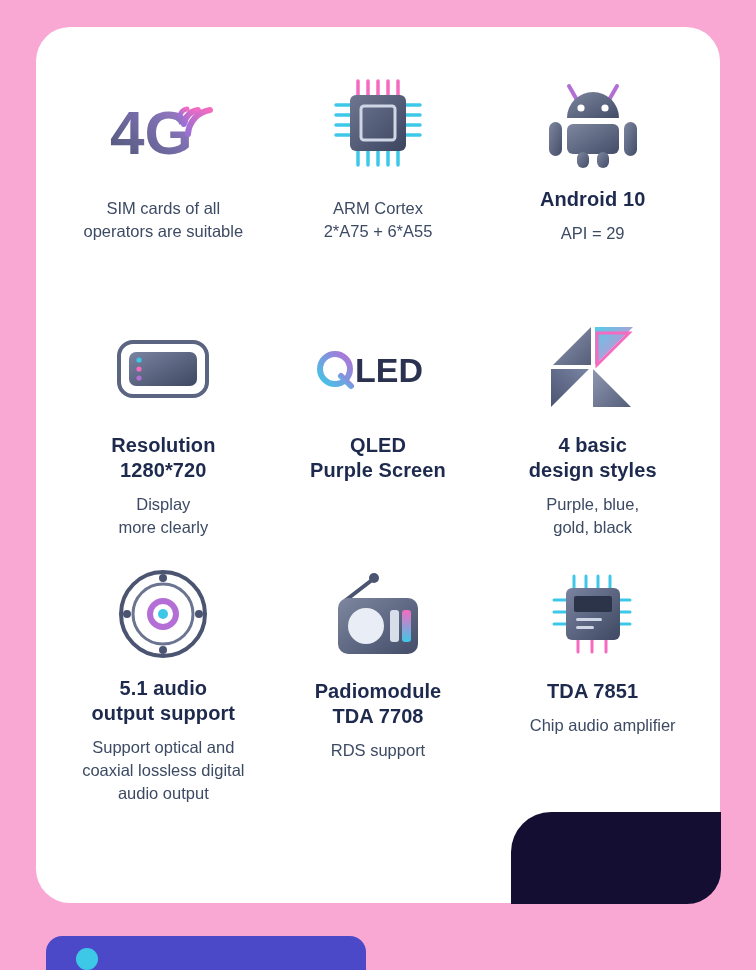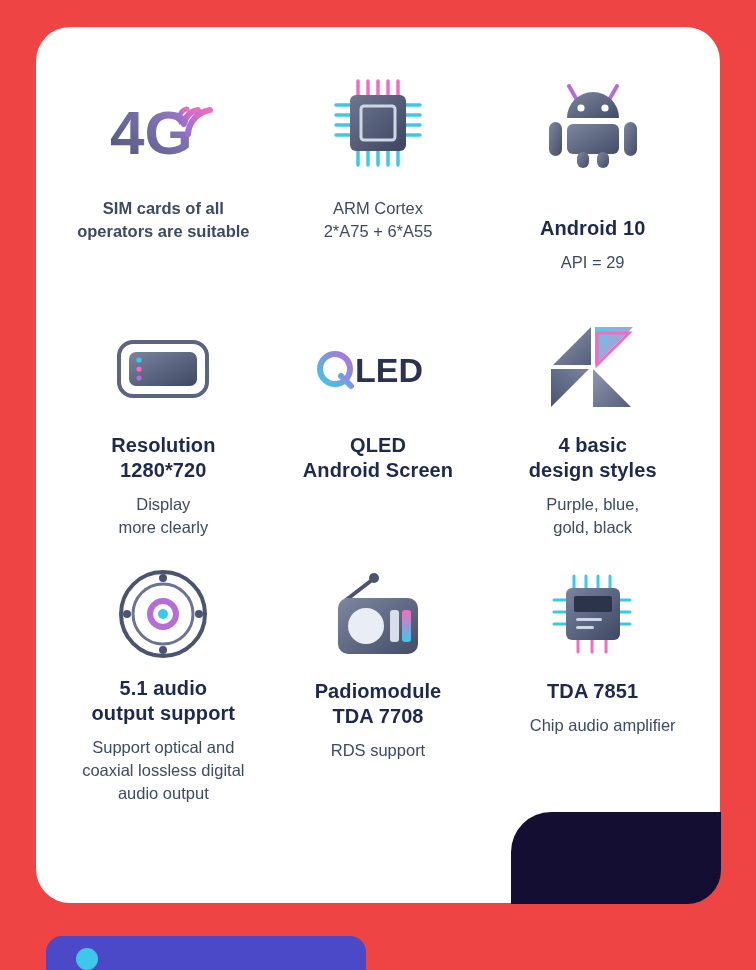--- a/index.html
+++ b/index.html
@@ -5,21 +5,21 @@
   * { box-sizing: border-box; margin: 0; padding: 0; }
   html, body {
     width: 756px; height: 970px;
     background: #140F32;
     font-family: "Liberation Sans", sans-serif;
     overflow: hidden;
   }
   #app {
     position: relative;
     width: 756px; height: 970px;
-    background: #ef4444;
+    background: #f9a8d4;
   }
 
   .card {
     position: absolute;
     left: 36px; top: 27px;
     width: 684px; height: 876px;
     background: #ffffff;
     border-radius: 34px;
   }
   
@@ -122,21 +122,21 @@
                 <stop offset="0%" stop-color="#9a6fd6"></stop>
                 <stop offset="100%" stop-color="#f56bc0"></stop>
               </linearGradient>
             </defs>
             <text x="2" y="70" font-family="Liberation Sans, sans-serif" font-size="62" font-weight="bold" fill="url(#g4g)">4G</text>
             <path d="M76 40 a16 16 0 0 1 14 -14" stroke="url(#gwave)" stroke-width="6" fill="none" stroke-linecap="round"></path>
             <path d="M80 50 a26 26 0 0 1 22 -24" stroke="url(#gwave)" stroke-width="6" fill="none" stroke-linecap="round"></path>
             <path d="M72 32 a8 8 0 0 1 7 -7" stroke="url(#gwave)" stroke-width="5" fill="none" stroke-linecap="round"></path>
           </svg>
         </div>
-        <div class="cell-sub" style="white-space: pre-line; font-weight: bold;">SIM cards of all
+        <div class="cell-sub" style="white-space: pre-line;">SIM cards of all
 operators are suitable</div>
       </div>
 
       <div class="cell">
         <div class="icon-wrap">
           <svg width="96" height="96" viewBox="0 0 96 96">
             <defs>
               <linearGradient id="gchip" x1="0" y1="0" x2="1" y2="1">
                 <stop offset="0%" stop-color="#6e7690"></stop>
                 <stop offset="100%" stop-color="#3c4560"></stop>
@@ -186,21 +186,21 @@
             <path d="M24 40 a26 26 0 0 1 52 0 z" fill="url(#gdroid)"></path>
             <circle cx="38" cy="30" r="3.6" fill="#ffffff"></circle>
             <circle cx="62" cy="30" r="3.6" fill="#ffffff"></circle>
             <rect x="24" y="46" width="52" height="30" rx="6" fill="url(#gdroid)"></rect>
             <rect x="6" y="44" width="13" height="34" rx="6.5" fill="url(#gdroid)"></rect>
             <rect x="81" y="44" width="13" height="34" rx="6.5" fill="url(#gdroid)"></rect>
             <rect x="34" y="74" width="12" height="16" rx="6" fill="url(#gdroid)"></rect>
             <rect x="54" y="74" width="12" height="16" rx="6" fill="url(#gdroid)"></rect>
           </svg>
         </div>
-        <div class="cell-title" style="white-space: pre-line; margin-top: 29px;">Android 10</div>
+        <div class="cell-title" style="white-space: pre-line;">Android 10</div>
         <div class="cell-sub" style="white-space: pre-line;">API = 29</div>
       </div>
 
       <div class="cell">
         <div class="icon-wrap">
           <svg width="96" height="70" viewBox="0 0 96 70">
             <defs>
               <linearGradient id="gscr" x1="0" y1="0" x2="1" y2="1">
                 <stop offset="0%" stop-color="#7a83a0"></stop>
                 <stop offset="100%" stop-color="#3f4862"></stop>
@@ -227,21 +227,21 @@
                 <stop offset="0%" stop-color="#3ec8e8"></stop>
                 <stop offset="100%" stop-color="#b46fd6"></stop>
               </linearGradient>
             </defs>
             <circle cx="22" cy="23" r="15" fill="none" stroke="url(#gq)" stroke-width="6"></circle>
             <line x1="28" y1="30" x2="38" y2="40" stroke="url(#gq)" stroke-width="6" stroke-linecap="round"></line>
             <text x="42" y="36" font-family="Liberation Sans, sans-serif" font-size="34" font-weight="bold" fill="#2a3250">LED</text>
           </svg>
         </div>
         <div class="cell-title" style="white-space: pre-line;">QLED
-Android Screen</div>
+Purple Screen</div>
       </div>
 
       <div class="cell">
         <div class="icon-wrap">
           <svg width="96" height="96" viewBox="0 0 96 96">
             <defs>
               <linearGradient id="gp1" x1="0" y1="0" x2="1" y2="1">
                 <stop offset="0%" stop-color="#8f97b0"></stop>
                   <stop offset="100%" stop-color="#555e7a"></stop>
               </linearGradient>

